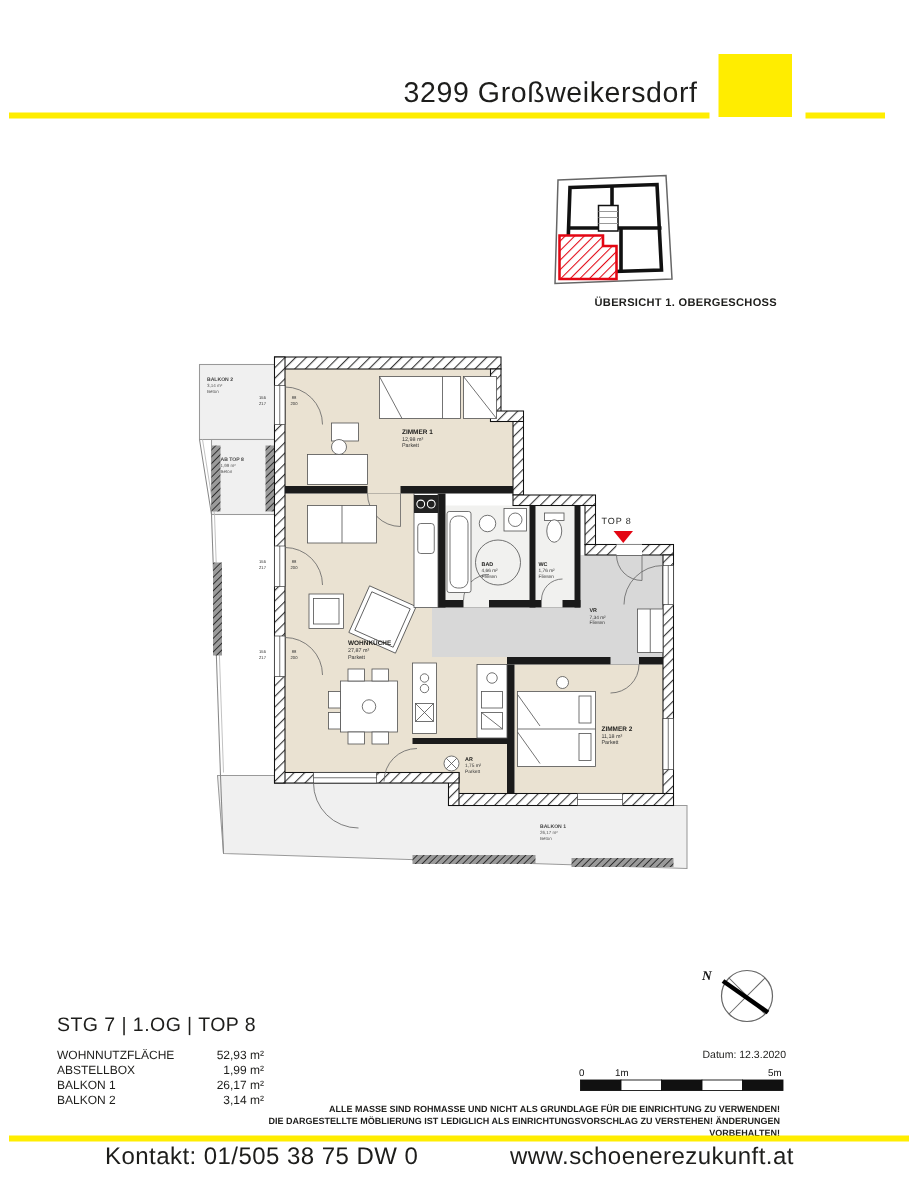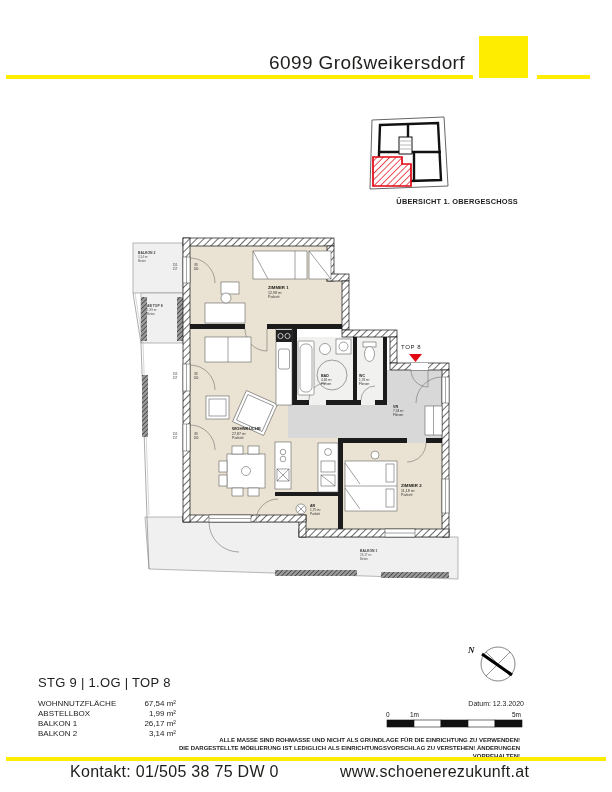--- a/index.html
+++ b/index.html
@@ -37,21 +37,21 @@
   .arc{fill:none;stroke:#666;stroke-width:.55;}
   .wallI{fill:#1b1b1b;}
   .wallE{fill:url(#ph);stroke:#111;stroke-width:.7;}
   .gap{fill:#fff;stroke:#333;stroke-width:.45;}
 </style>
 </head>
 <body>
 
 <div class="page">
 
-  <div class="abs title">6099 Großweikersdorf</div>
+  <div class="abs title">3299 Großweikersdorf</div>
   <div class="abs ysq"></div>
   <div class="abs yline1"></div>
   <div class="abs yline2"></div>
 
   <svg class="abs" style="left:358px;top:112px" width="100" height="86" viewBox="0 0 100 86">
     <defs>
       <pattern id="pr" width="4.5" height="4.5" patternTransform="rotate(45)" patternUnits="userSpaceOnUse">
         <rect width="4.5" height="4.5" fill="#fff"></rect>
         <line x1="0" y1="0" x2="0" y2="4.5" stroke="#e30613" stroke-width="1.4"></line>
       </pattern>
@@ -304,25 +304,25 @@
       <text class="ba" x="22" y="86.2">1,99 m²</text>
       <text class="ba" x="22" y="90">Beton</text>
     </g>
 
     <g>
       <text class="top8" x="276" y="124">TOP 8</text>
       <polygon points="284,129 297,129 290.5,137" fill="#e30613"></polygon>
     </g>
   </svg>
 
-  <div class="abs sum-title">STG 9 | 1.OG | TOP 8</div>
+  <div class="abs sum-title">STG 7 | 1.OG | TOP 8</div>
   <div class="abs sum-table">
     <div class="sum-row">
       <span>WOHNNUTZFLÄCHE</span>
-      <span>67,54 m²</span>
+      <span>52,93 m²</span>
     </div>
     <div class="sum-row">
       <span>ABSTELLBOX</span>
       <span>1,99 m²</span>
     </div>
     <div class="sum-row">
       <span>BALKON 1</span>
       <span>26,17 m²</span>
     </div>
     <div class="sum-row">

